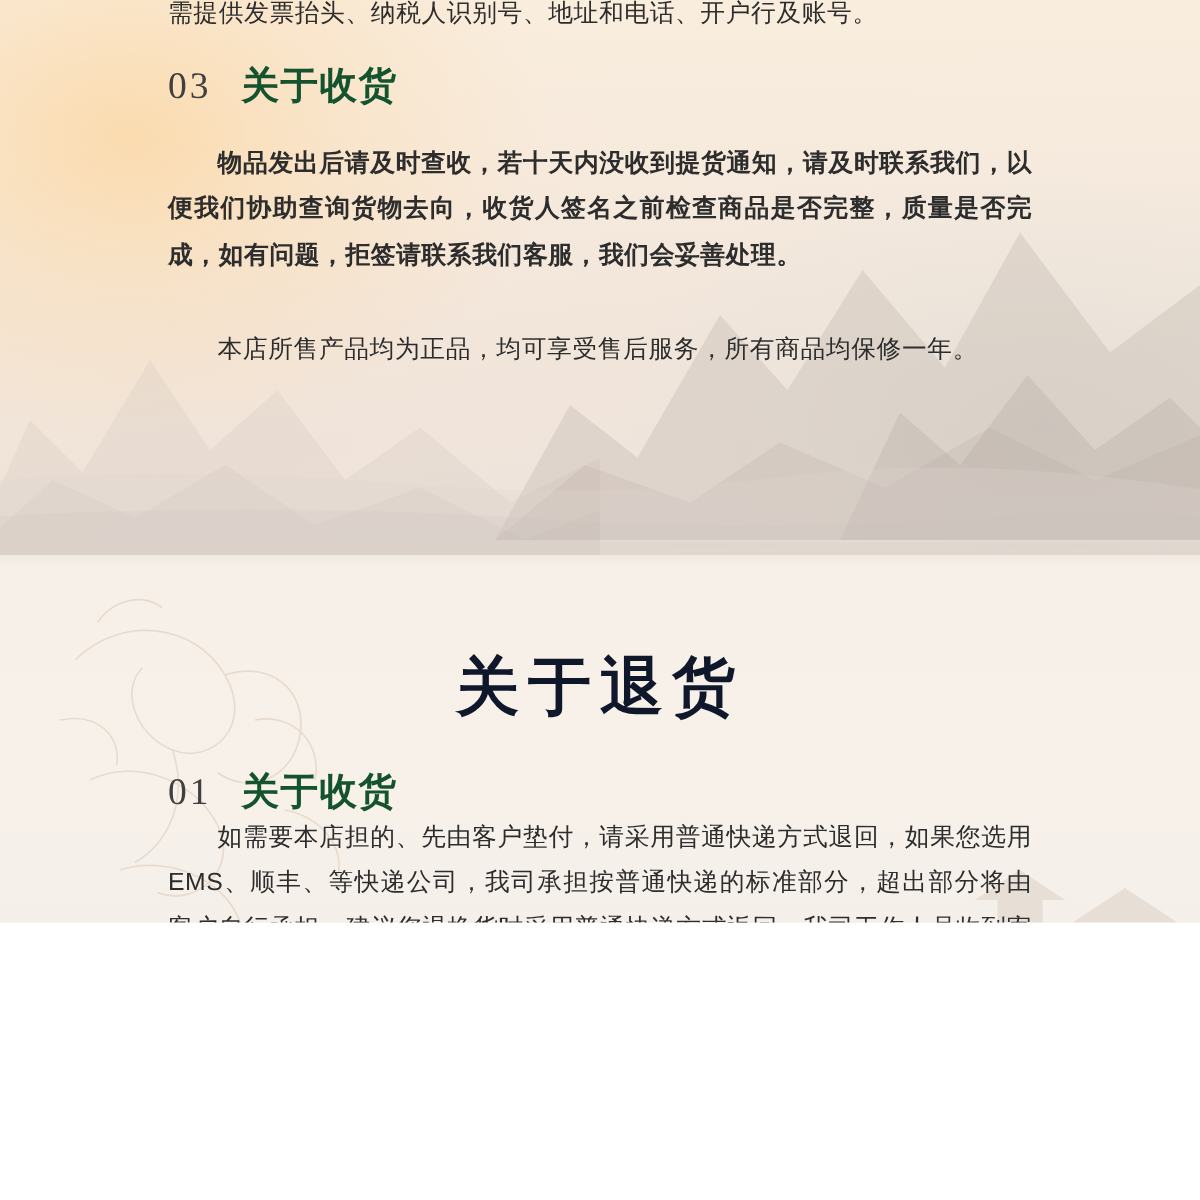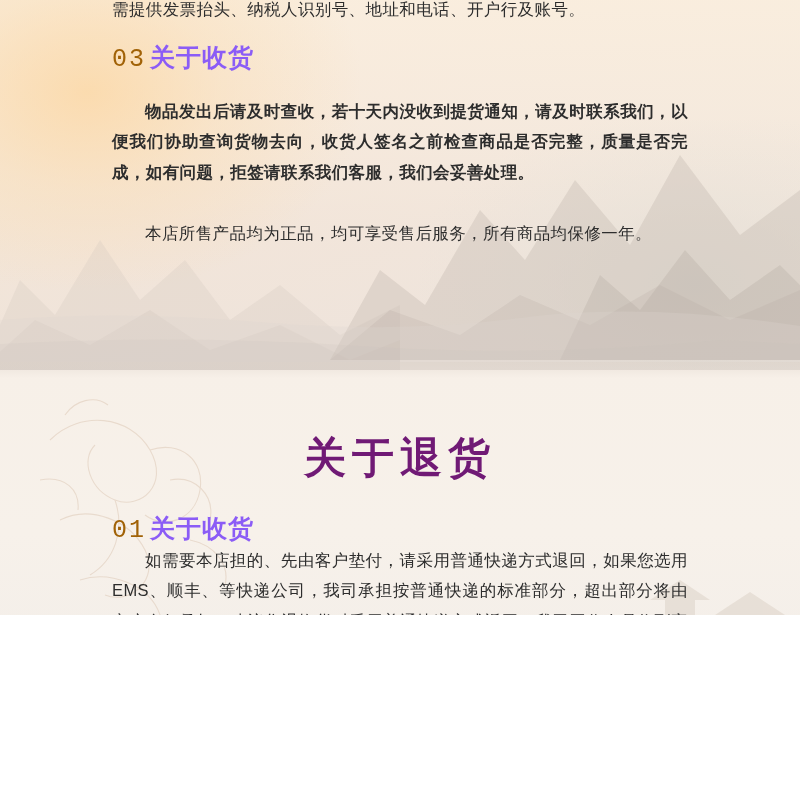--- a/index.html
+++ b/index.html
@@ -104,47 +104,47 @@
   }
 
   .heading {
     font-size: 25px;
     font-weight: bold;
     letter-spacing: 1px;
     white-space: nowrap;
     line-height: 1.1;
   }
   .heading .num {
-    color: #a16207;
+    color: #404040;
     font-weight: normal;
-    font-family: Liberation Mono, monospace;
-    margin-right: 4px;
+    font-family: Liberation Serif, serif;
+    margin-right: 20px;
     letter-spacing: 2px;
   }
   .heading .txt {
-    color: #8b5cf6;
+    color: #14532d;
   }
 
   .para {
     font-size: 16.5px;
     color: #2d2d2d;
     line-height: 1.85;
     text-align: justify;
     text-indent: 2em;
     letter-spacing: 0.4px;
   }
 
   .big-title {
     position: absolute;
     left: 0;
     width: 800px;
     text-align: center;
     font-size: 42px;
     font-weight: bold;
-    color: #701a75;
+    color: #0f172a;
     letter-spacing: 6px;
   }
 
   
   .sketch {
     position: absolute;
     pointer-events: none;
     opacity: 0.30;
   }
 

